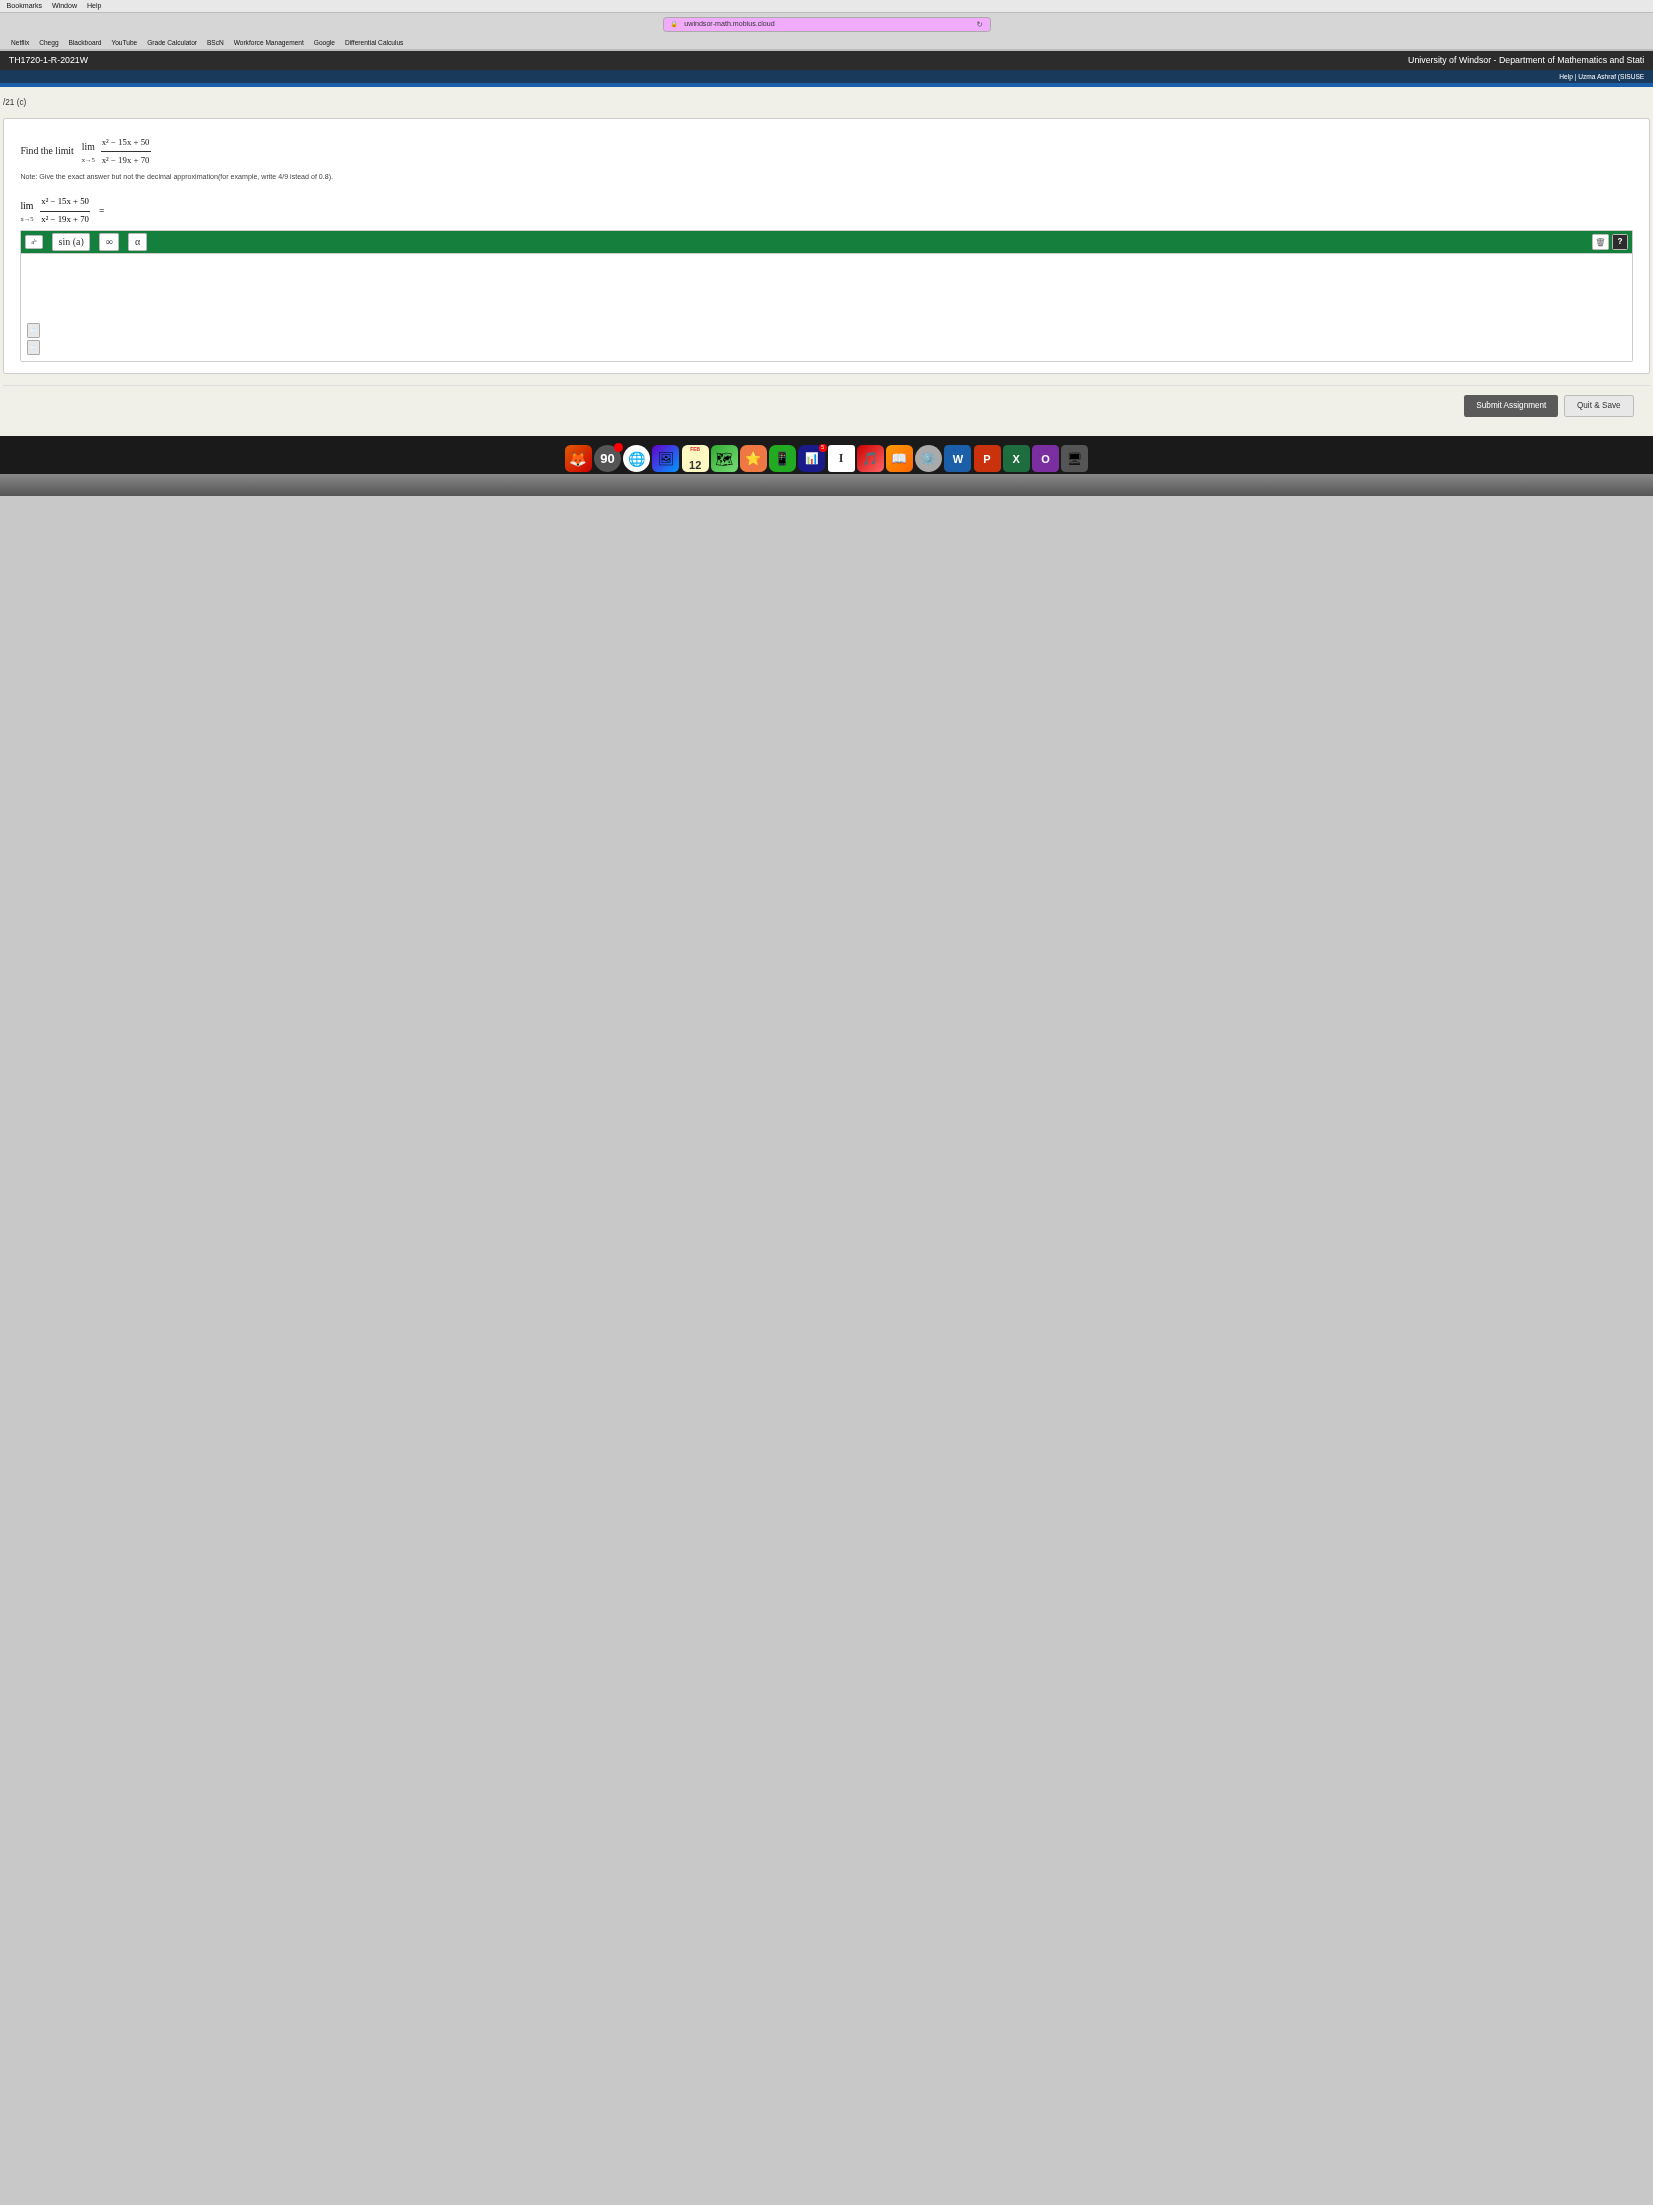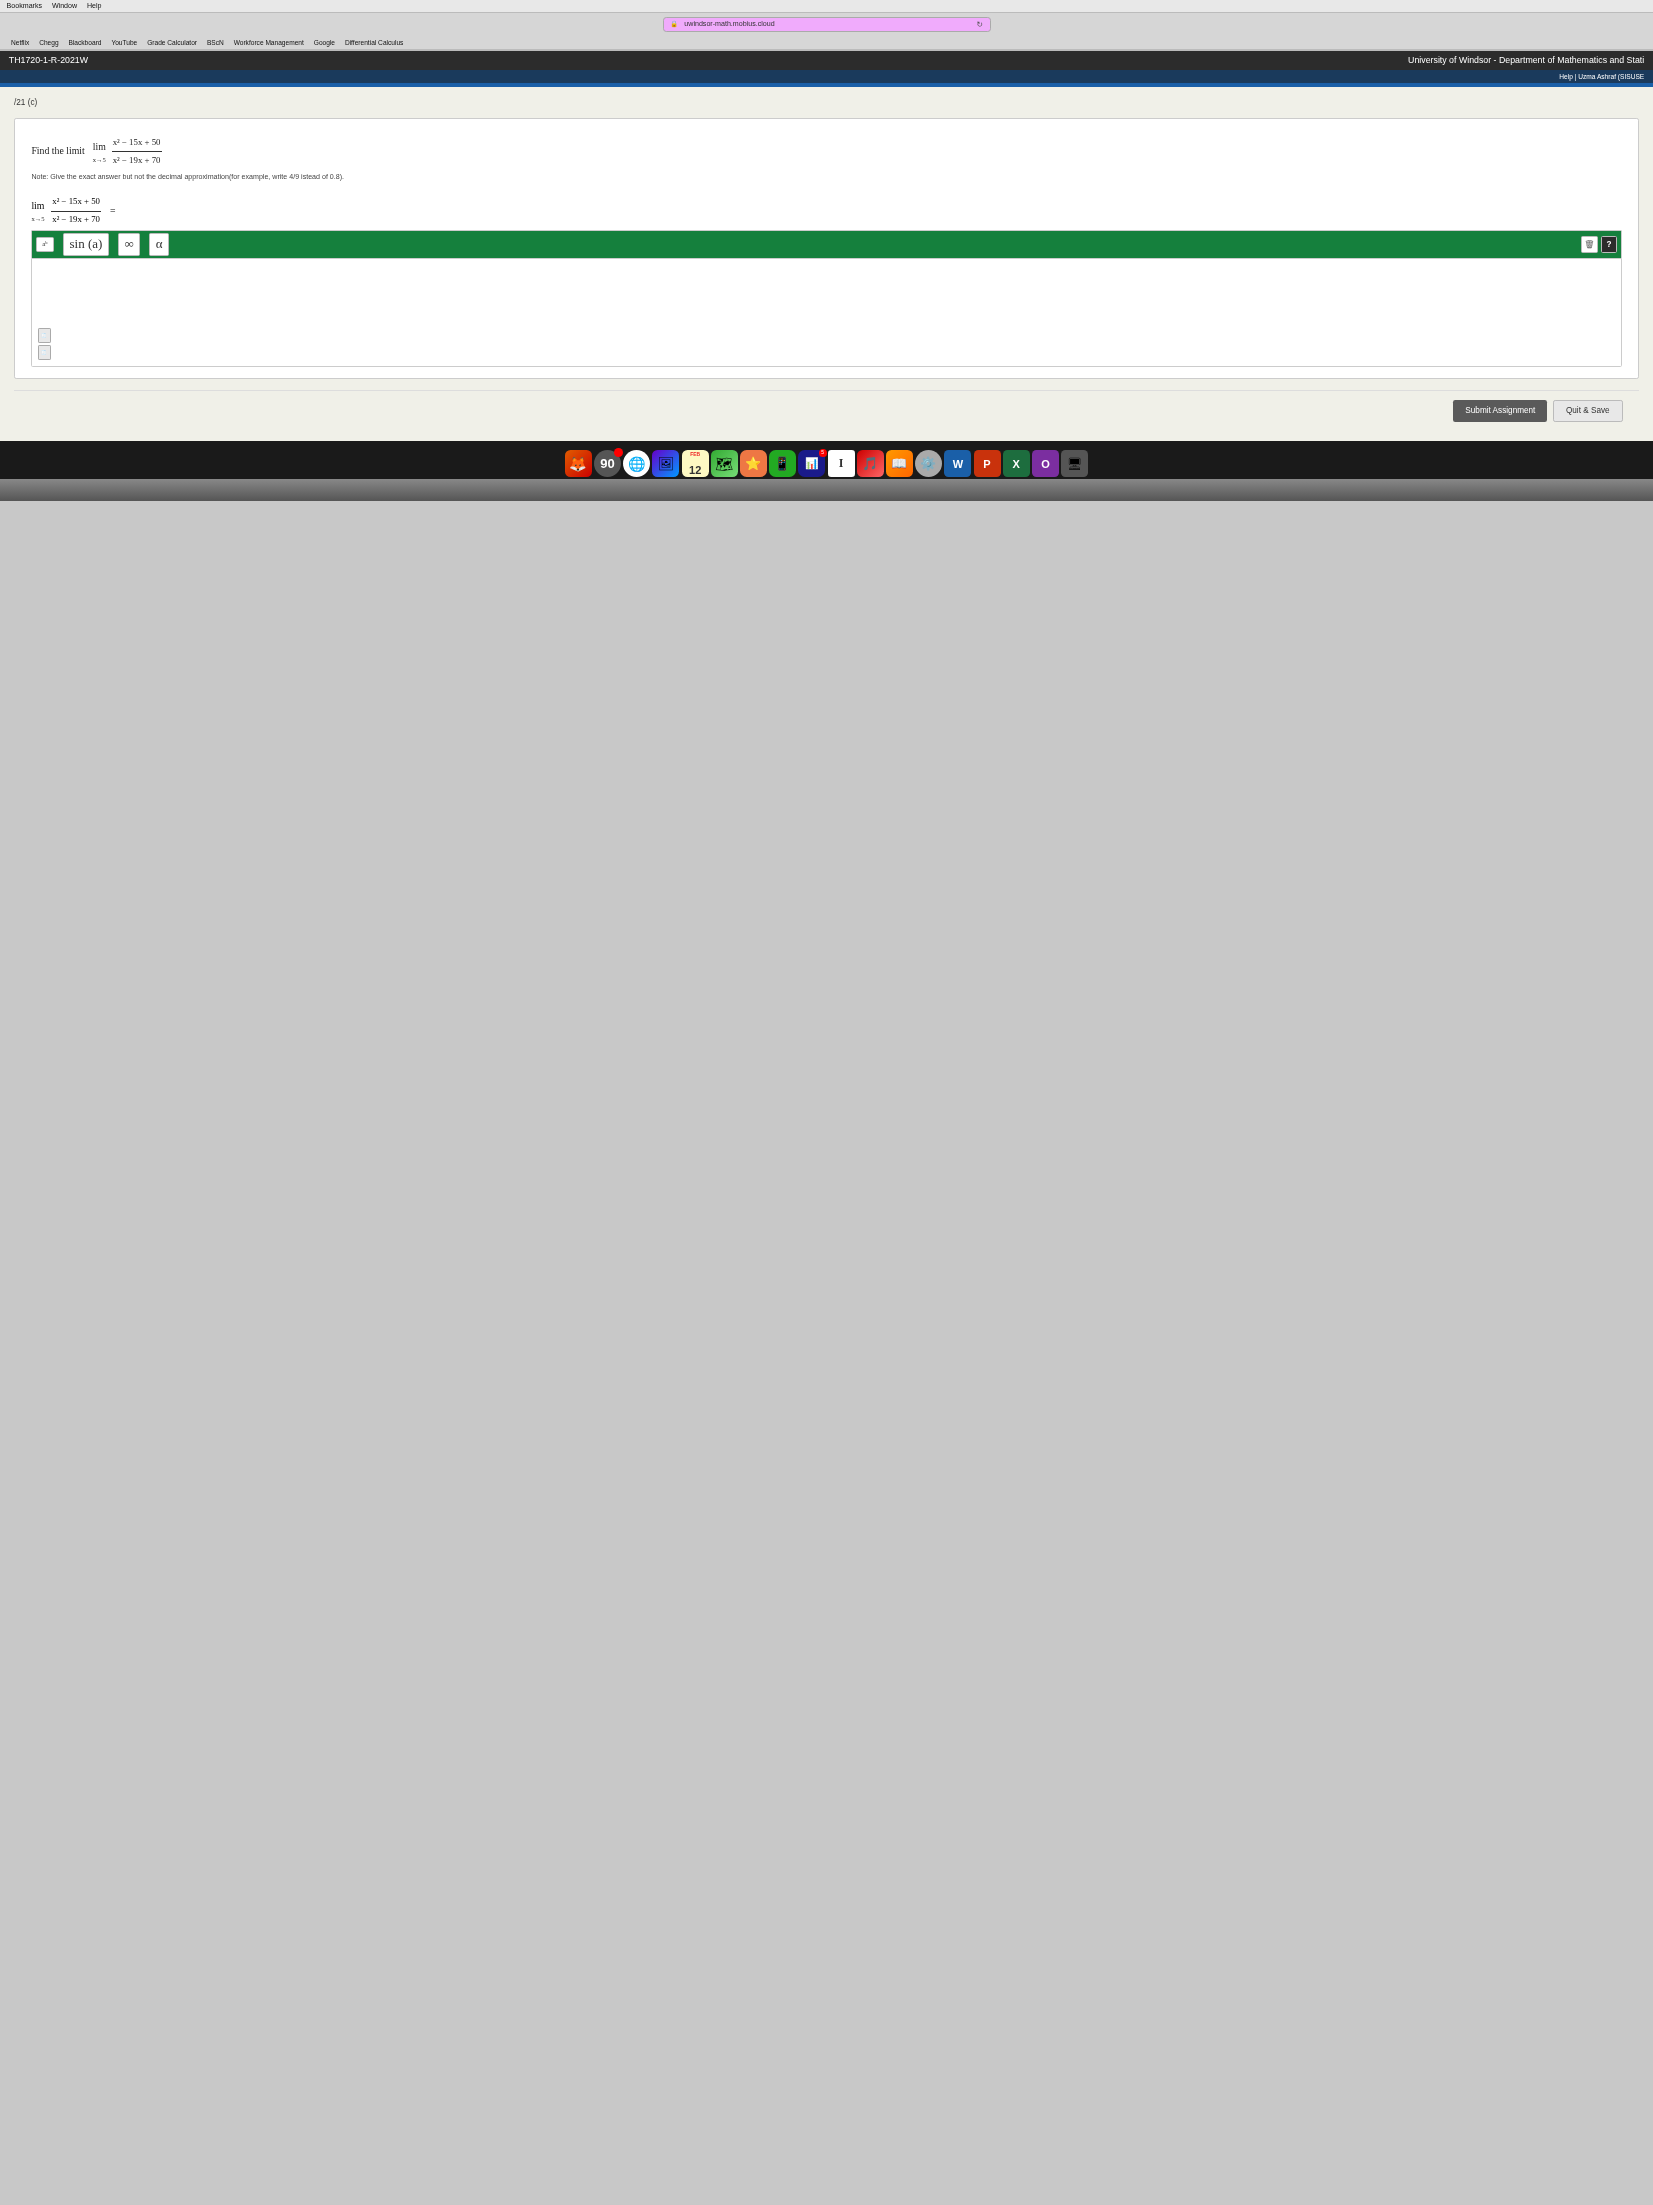--- a/index.html
+++ b/index.html
@@ -97,21 +97,21 @@
     
     .blue-bar {
       background: #1a5fa8;
       height: 3.3px;
     }
 
     
     .content-area {
       background: #f0f0e8;
       min-height: 328px;
-      padding: 11px 14px;
+      padding: 11px 3px;
     }
 
     .question-number {
       font-size: 8.2px;
       color: #333;
       margin-bottom: 11px;
       font-weight: 500;
     }
 
     
@@ -158,21 +158,21 @@
       border-bottom: none;
       padding: 2.2px 3.3px;
       border-radius: 1.6px 1.6px 0 0;
     }
 
     .math-btn {
       padding: 2.2px 5.5px;
       background: white;
       border: 0.5px solid #bbb;
       border-radius: 1.6px;
-      font-size: 13px;
+      font-size: 10px;
       cursor: pointer;
       color: #333;
       font-family: 'Times New Roman', Times, serif;
     }
 
     .math-btn.ab {
       font-size: 7.1px;
     }
 
     .toolbar-right {

